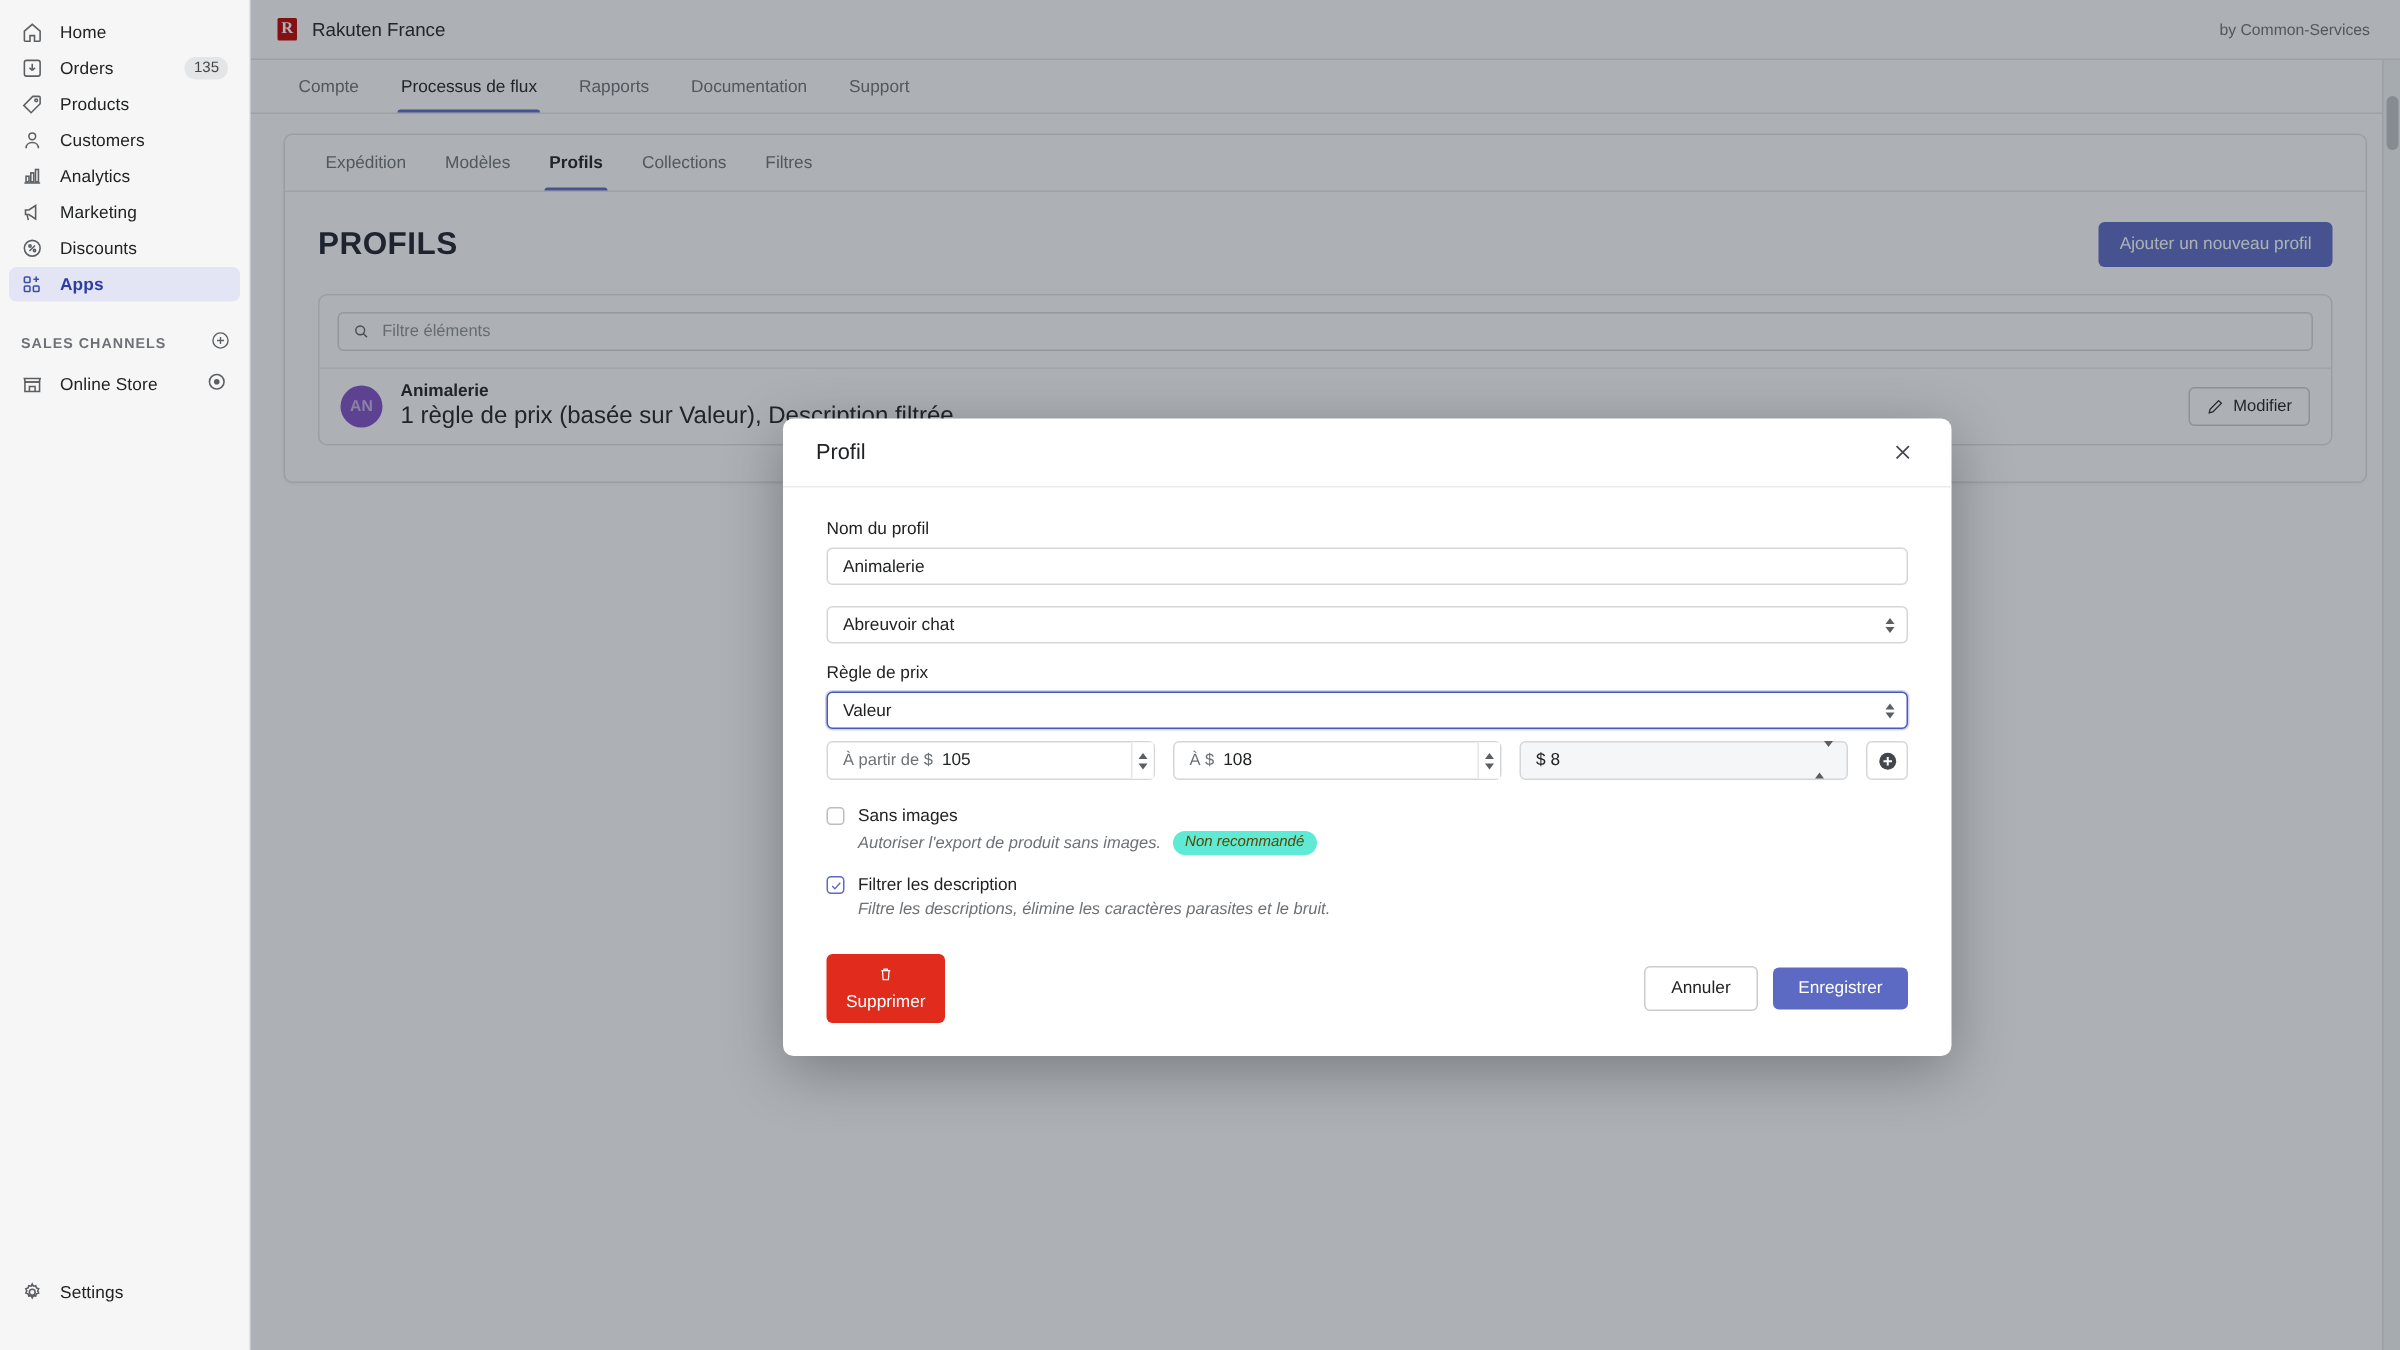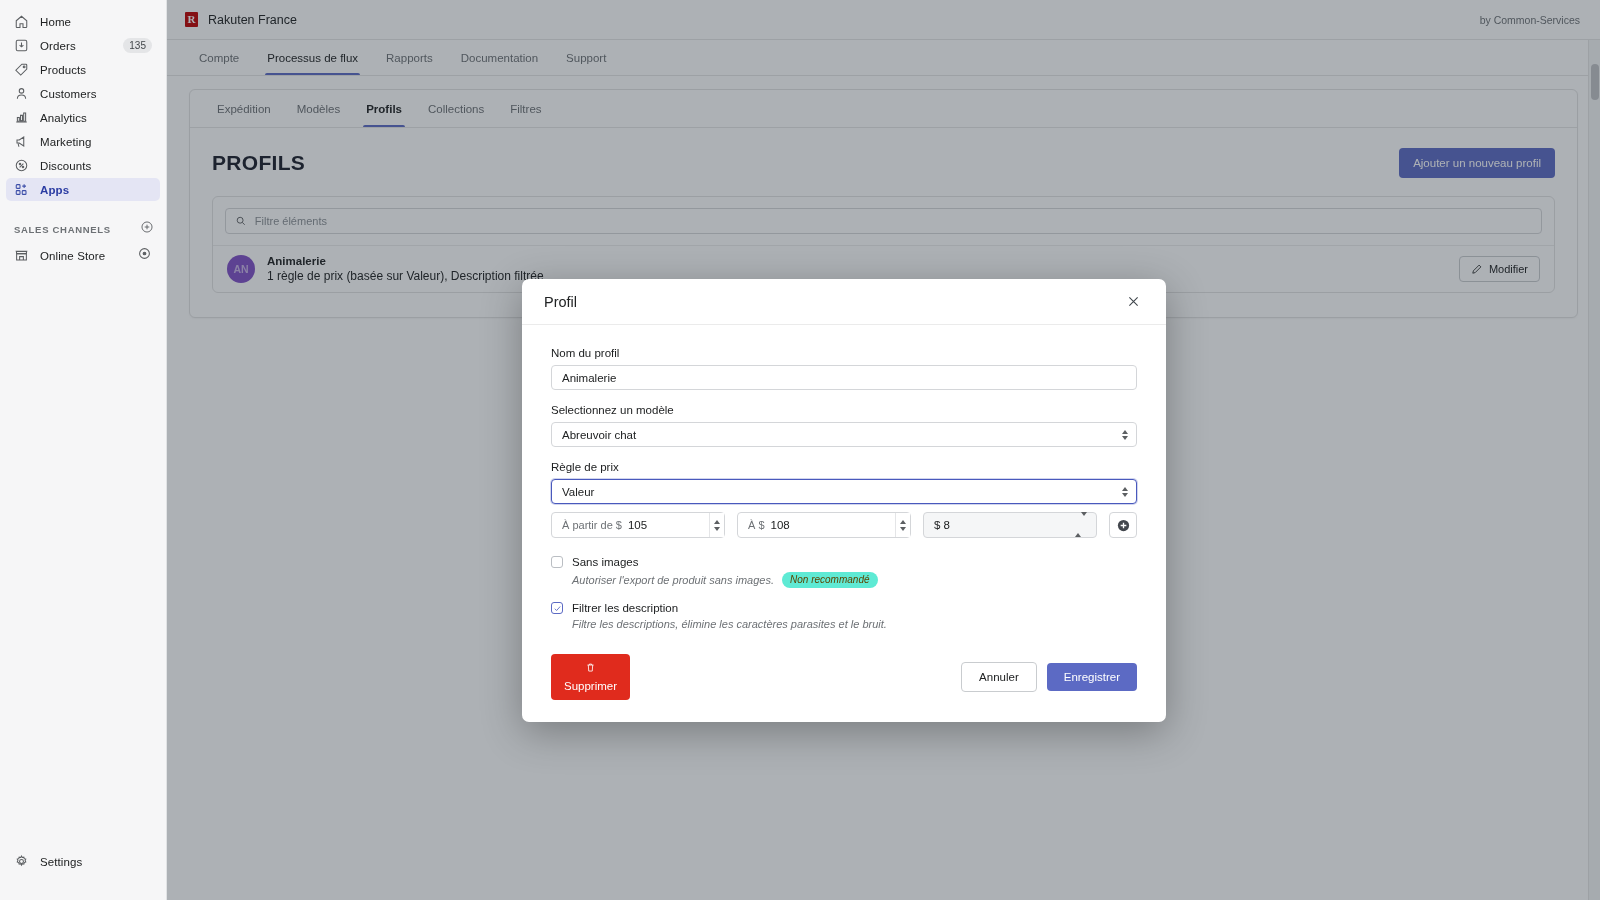--- a/index.html
+++ b/index.html
@@ -132,21 +132,21 @@
   .profile-row {
     display: flex; align-items: center; gap: 12px;
     border-top: 1px solid #ededed; padding: 9px 14px;
   }
   .avatar {
     width: 28px; height: 28px; border-radius: 50%; background: #8050c8;
     color: #c9b4e8; font-size: 10.5px; font-weight: 600;
     display: flex; align-items: center; justify-content: center; flex: 0 0 28px;
   }
   .profile-name { font-size: 11.5px; font-weight: 700; color: #202223; }
-  .profile-sub { font-size: 12px; color: #202223; margin-top: 2px; }
+  .profile-sub { font-size: 16px; color: #202223; margin-top: 2px; }
   #modifier-btn {
     margin-left: auto; display: flex; align-items: center; gap: 6px;
     border: 1px solid #c9cccf; border-radius: 4px; background: #fff;
     padding: 6px 11px; font-size: 11px; color: #202223; cursor: pointer;
   }
   #modifier-btn svg { width: 12px; height: 12px; stroke: #202223; fill: none; stroke-width: 1.4; }
 
   
   #scroll-track {
     position: absolute; right: 0; top: 40px; bottom: 0; width: 12px;
@@ -156,21 +156,21 @@
     position: absolute; top: 24px; left: 2px; width: 8px; height: 36px;
     background: #c1c3c6; border-radius: 4px;
   }
 
   
   #overlay {
     position: absolute; left: 167px; top: 0; right: 0; bottom: 0;
     background: rgba(33,43,54,.37); z-index: 20;
   }
   #modal {
-    position: absolute; left: 522px; top: 279px; width: 644px;
+    position: absolute; left: 522px; top: 279px; width: 779px;
     background: #fff; border-radius: 7px; z-index: 30;
     box-shadow: 0 10px 40px rgba(0,0,0,.3);
     overflow: hidden;
   }
   #modal-head {
     height: 46px; display: flex; align-items: center;
     padding: 0 22px; border-bottom: 1px solid #ebebeb;
   }
   #modal-title { font-size: 14.5px; color: #202223; }
   #modal-close {
@@ -479,21 +479,20 @@
   </div>
 
   <div id="modal-body">
 
     <div class="field-group">
       <label class="field-label">Nom du profil</label>
       <input class="text-input" type="text" value="Animalerie" style="">
     </div>
 
     <div class="field-group">
-      <label class="field-label">Selectionnez un modèle</label>
       <div class="select-wrap">
         <input class="select-input" type="text" readonly="" value="Abreuvoir chat" style="">
         <span class="spin">
             <i class="up"></i>
             <i class="down"></i>
           </span>
       </div>
     </div>
 
     <div class="field-group" style="margin-bottom:8px;">

